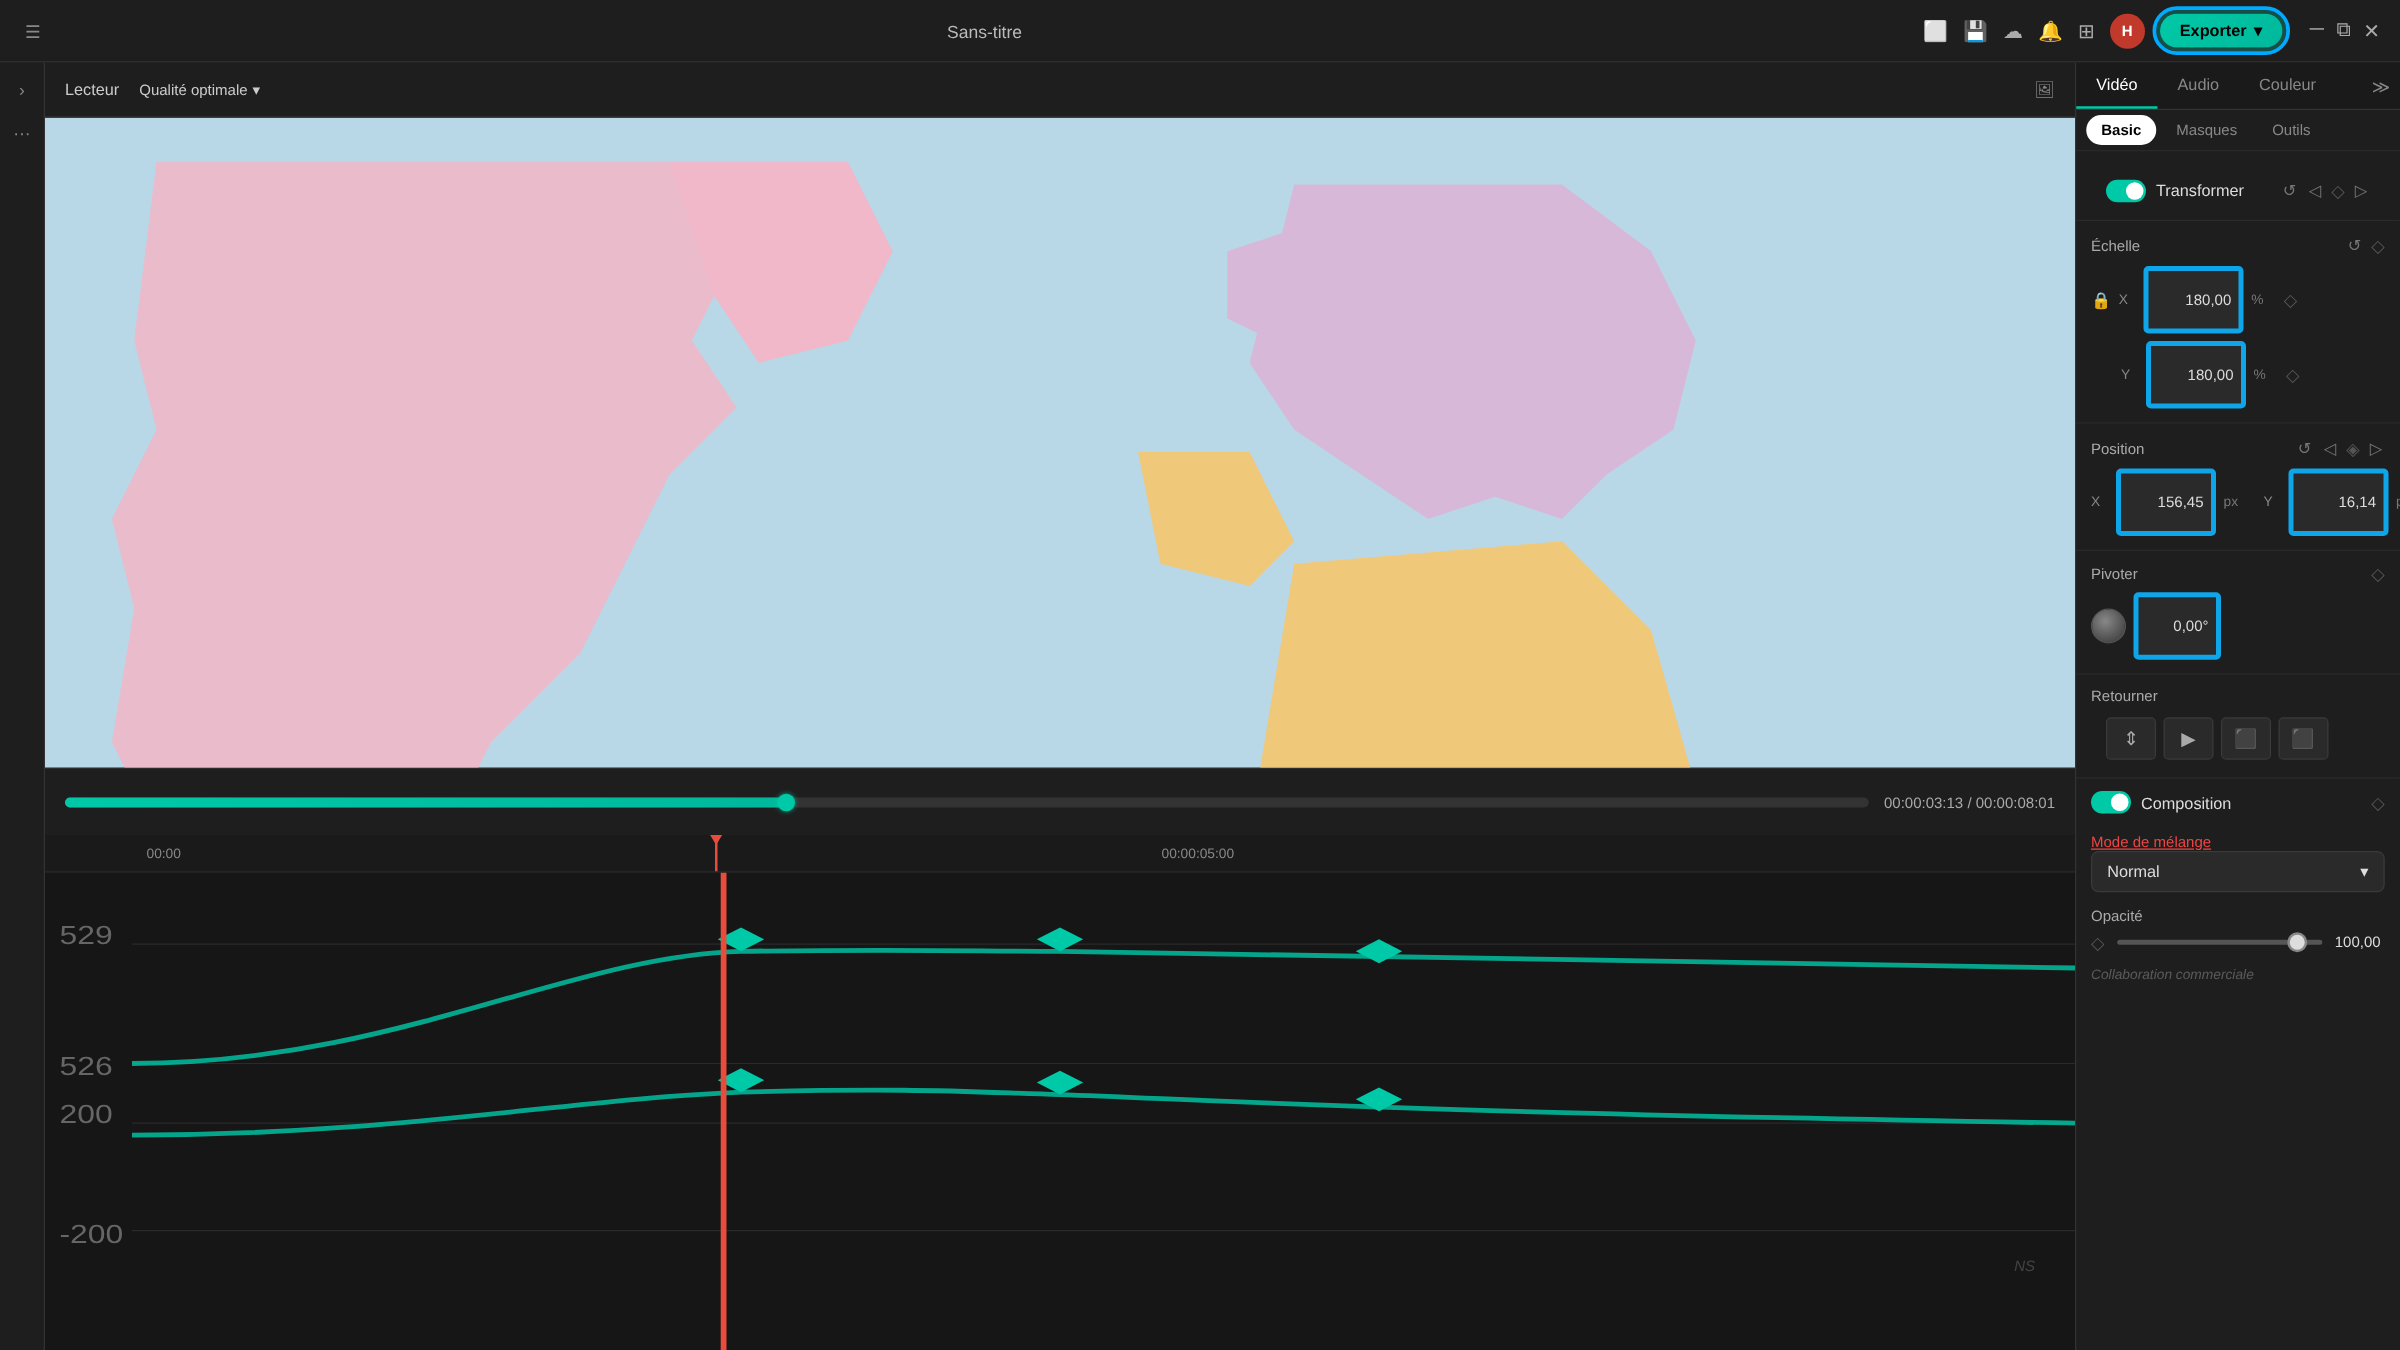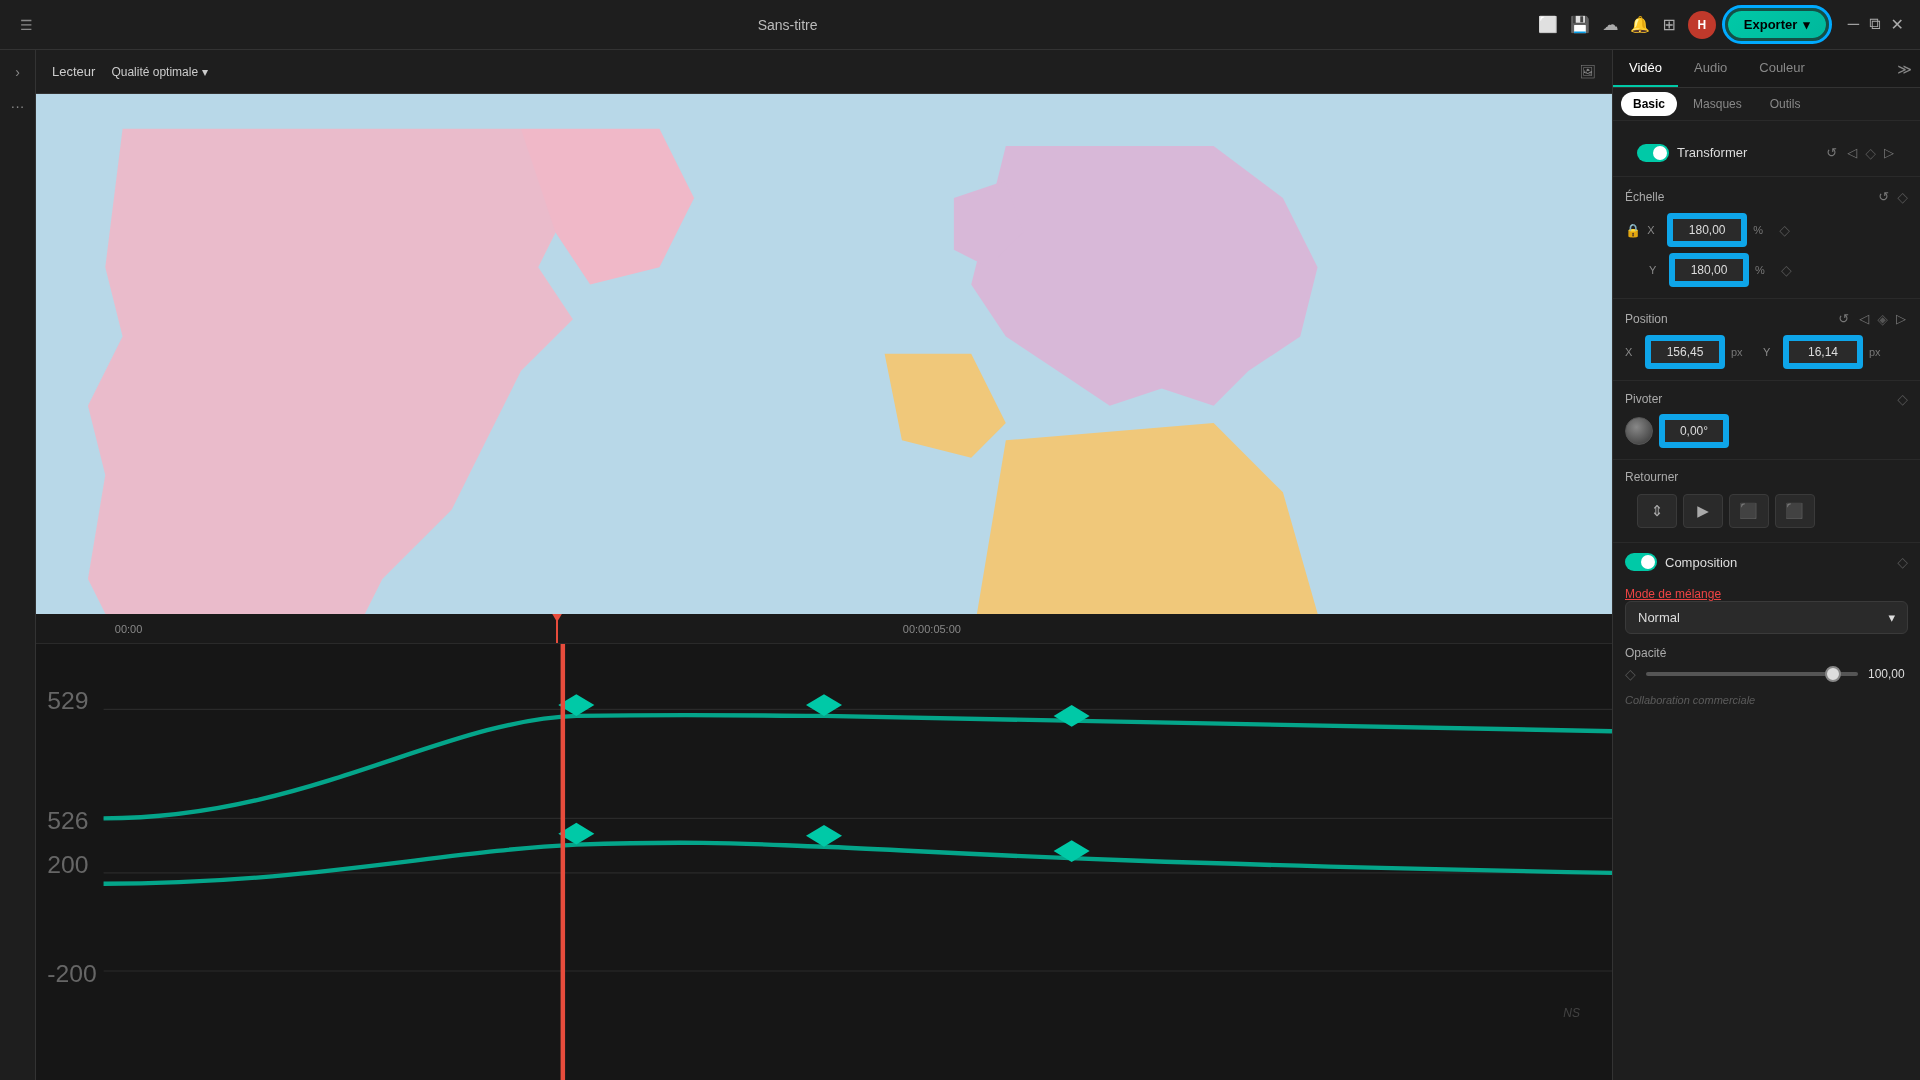--- a/index.html
+++ b/index.html
@@ -135,21 +135,21 @@
       transform: translate(-50%, -50%);
       width: 14px; height: 14px;
       border-radius: 50%;
       background: #00c9a7;
       box-shadow: 0 0 4px rgba(0,200,167,0.8);
     }
     .time-display { color: #aaa; font-size: 12px; white-space: nowrap; }
 
     
     .right-panel {
-      width: 308px;
+      width: 260px;
       background: #1e1e1e;
       border-left: 1px solid #333;
       display: flex;
       flex-direction: column;
       flex-shrink: 0;
     }
     .panel-tabs {
       display: flex;
       border-bottom: 1px solid #333;
       background: #1a1a1a;
@@ -252,27 +252,27 @@
       gap: 6px;
       padding: 3px 0;
     }
     .prop-axis {
       color: #888;
       font-size: 11px;
       min-width: 14px;
     }
     .prop-input {
       background: #2a2a2a;
-      border: 6px solid #0ea5e9;
+      border: 4px solid #0ea5e9;
       border-radius: 4px;
       color: #ddd;
       font-size: 12px;
-      padding: 4px 6px;
+      padding: 16px 6px;
       width: 80px;
-      text-align: center;
+      text-align: right;
     }
     .prop-unit {
       color: #777;
       font-size: 11px;
       min-width: 20px;
     }
     .diamond-icon {
       color: #555;
       font-size: 14px;
       cursor: pointer;
@@ -542,20 +542,31 @@
           <path d="M5,30 L20,20 L22,30 L20,35 Z" fill="#c87820"></path>
           <path d="M5,30 L20,40 L22,30 L20,28 Z" fill="#c87820"></path>
 
           <line x1="40" y1="26" x2="120" y2="26" stroke="#ddd" stroke-width="2" opacity="0.6"></line>
 
           <path d="M20,22 L130,22 L135,28 L130,24 L20,24 Z" fill="#c87820" opacity="0.7"></path>
         </g>
       </svg>
     </div>
 
+    <div class="timeline-bar">
+      <div class="progress-container">
+        <div class="progress-fill"></div>
+        <div class="progress-thumb"></div>
+      </div>
+      <span class="time-display">
+        <span>00:00:03:13</span>
+        <span> / </span>
+        <span>00:00:08:01</span>
+      </span>
+    </div>
 
     <div class="keyframe-area">
       <div class="kf-timeline-header">
         <span class="kf-time-label" style="left: 5%;">00:00</span>
         <span class="kf-time-label" style="left: 55%;">00:00:05:00</span>
         <div class="red-marker"></div>
         <div class="red-line"></div>
       </div>
 
       <div class="kf-curves">

